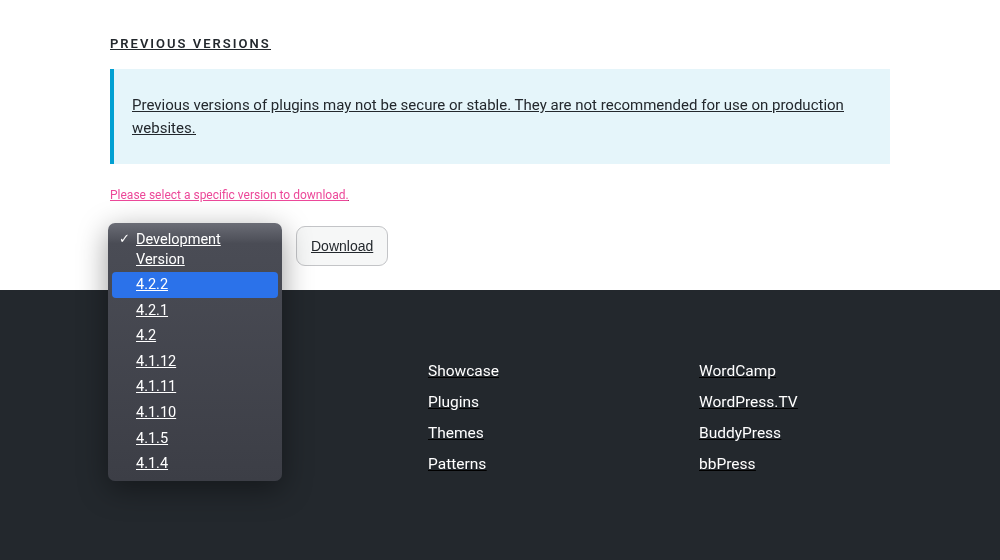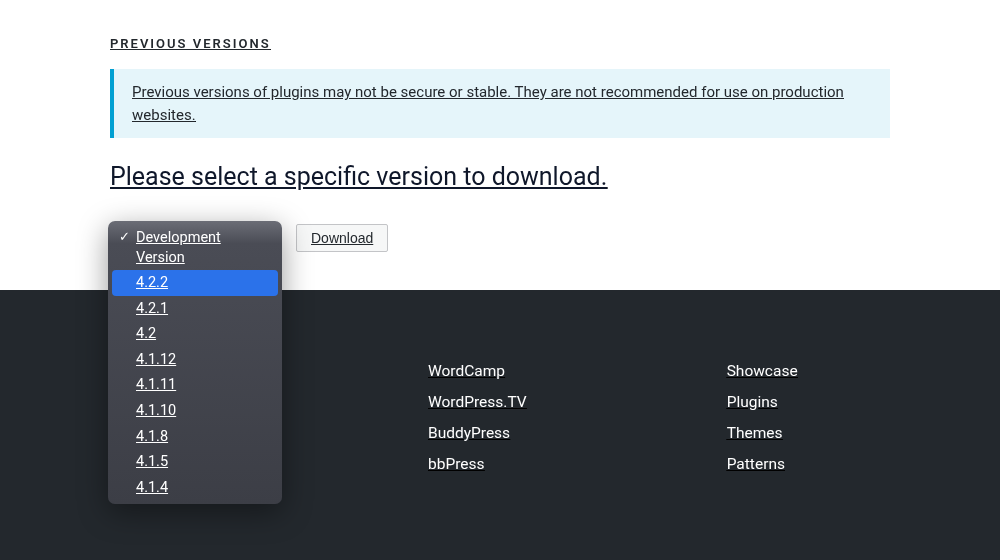--- a/index.html
+++ b/index.html
@@ -2,28 +2,28 @@
 <html><head>
   <meta charset="utf-8">
   <style>
     * { margin: 0; padding: 0; box-sizing: border-box; text-decoration: underline; }
     body { font-family: -apple-system, BlinkMacSystemFont, "Segoe UI", Roboto, sans-serif; width: 1000px; height: 560px; overflow: hidden; position: relative; background: #fff; }
     
     .content { padding: 36px 110px 0; }
     
     .heading { font-size: 13px; font-weight: 600; letter-spacing: 2px; color: #23282d; text-transform: uppercase; margin-bottom: 18px; }
     
-    .notice { background: #e5f5fa; border-left: 4px solid #02a0d2; padding: 12px 18px; margin-bottom: 24px; }
+    .notice { background: #e5f5fa; border-left: 4px solid #02a0d2; padding: 25px 18px; margin-bottom: 24px; }
     .notice-text { font-size: 15px; color: #23282d; line-height: 1.5; }
     
-    .instruction { font-size: 25px; color: #0f172a; margin-bottom: 33px; }
+    .instruction { font-size: 12px; color: #ec4899; margin-bottom: 24px; }
     
     .controls { display: flex; gap: 10px; align-items: flex-start; position: relative; }
     
-    .download-btn { background: #f6f7f7; border: 1px solid #c3c4c7; border-radius: 2px; padding: 5px 14px; font-size: 14px; color: #23282d; cursor: pointer; position: absolute; left: 186px; top: 0; }
+    .download-btn { background: #f6f7f7; border: 1px solid #c3c4c7; border-radius: 9px; padding: 11px 14px; font-size: 14px; color: #23282d; cursor: pointer; position: absolute; left: 186px; top: 0; }
     
     .dropdown { position: absolute; left: -2px; top: -3px; width: 174px; background: linear-gradient(to bottom, #6b6d76 0%, #4a4c55 8%, #3c3e46 100%); border-radius: 7px; box-shadow: 0 8px 30px rgba(0,0,0,0.4); padding: 4px 4px; z-index: 100; }
     
     .dropdown-item { padding: 3px 8px 3px 24px; font-size: 14.5px; color: #fff; cursor: pointer; border-radius: 4px; position: relative; line-height: 1.35; }
     .dropdown-item.checked::before { content: "✓"; position: absolute; left: 7px; font-size: 13px; }
     .dropdown-item.highlighted { background: #2b72ea; }
     
     .footer { position: absolute; top: 290px; left: 0; right: 0; height: 400px; background: #23282d; z-index: 1; }
     .footer-cols { display: flex; padding: 72px 0 0 428px; gap: 200px; }
     .footer-col { display: flex; flex-direction: column; gap: 13px; }
@@ -45,36 +45,35 @@
     <button class="download-btn">Download</button>
 
     <div class="dropdown" id="dropdown-list">
         <div class="dropdown-item checked">Development Version</div>
         <div class="dropdown-item highlighted">4.2.2</div>
         <div class="dropdown-item">4.2.1</div>
         <div class="dropdown-item">4.2</div>
         <div class="dropdown-item">4.1.12</div>
         <div class="dropdown-item">4.1.11</div>
         <div class="dropdown-item">4.1.10</div>
-        <div class="dropdown-item">4.1.8</div>
         <div class="dropdown-item">4.1.5</div>
         <div class="dropdown-item">4.1.4</div>
       </div>
   </div>
 </div>
 
 <div class="footer">
   <div class="footer-cols">
+    <div class="footer-col" id="footer-col1">
+        <a class="footer-link">Showcase</a>
+        <a class="footer-link">Plugins</a>
+        <a class="footer-link">Themes</a>
+        <a class="footer-link">Patterns</a>
+      </div>
     <div class="footer-col" id="footer-col2">
         <a class="footer-link">WordCamp</a>
         <a class="footer-link">WordPress.TV</a>
         <a class="footer-link">BuddyPress</a>
         <a class="footer-link">bbPress</a>
       </div>
-    <div class="footer-col" id="footer-col1">
-        <a class="footer-link">Showcase</a>
-        <a class="footer-link">Plugins</a>
-        <a class="footer-link">Themes</a>
-        <a class="footer-link">Patterns</a>
-      </div>
   </div>
 
 </div>
 
 </body></html>

